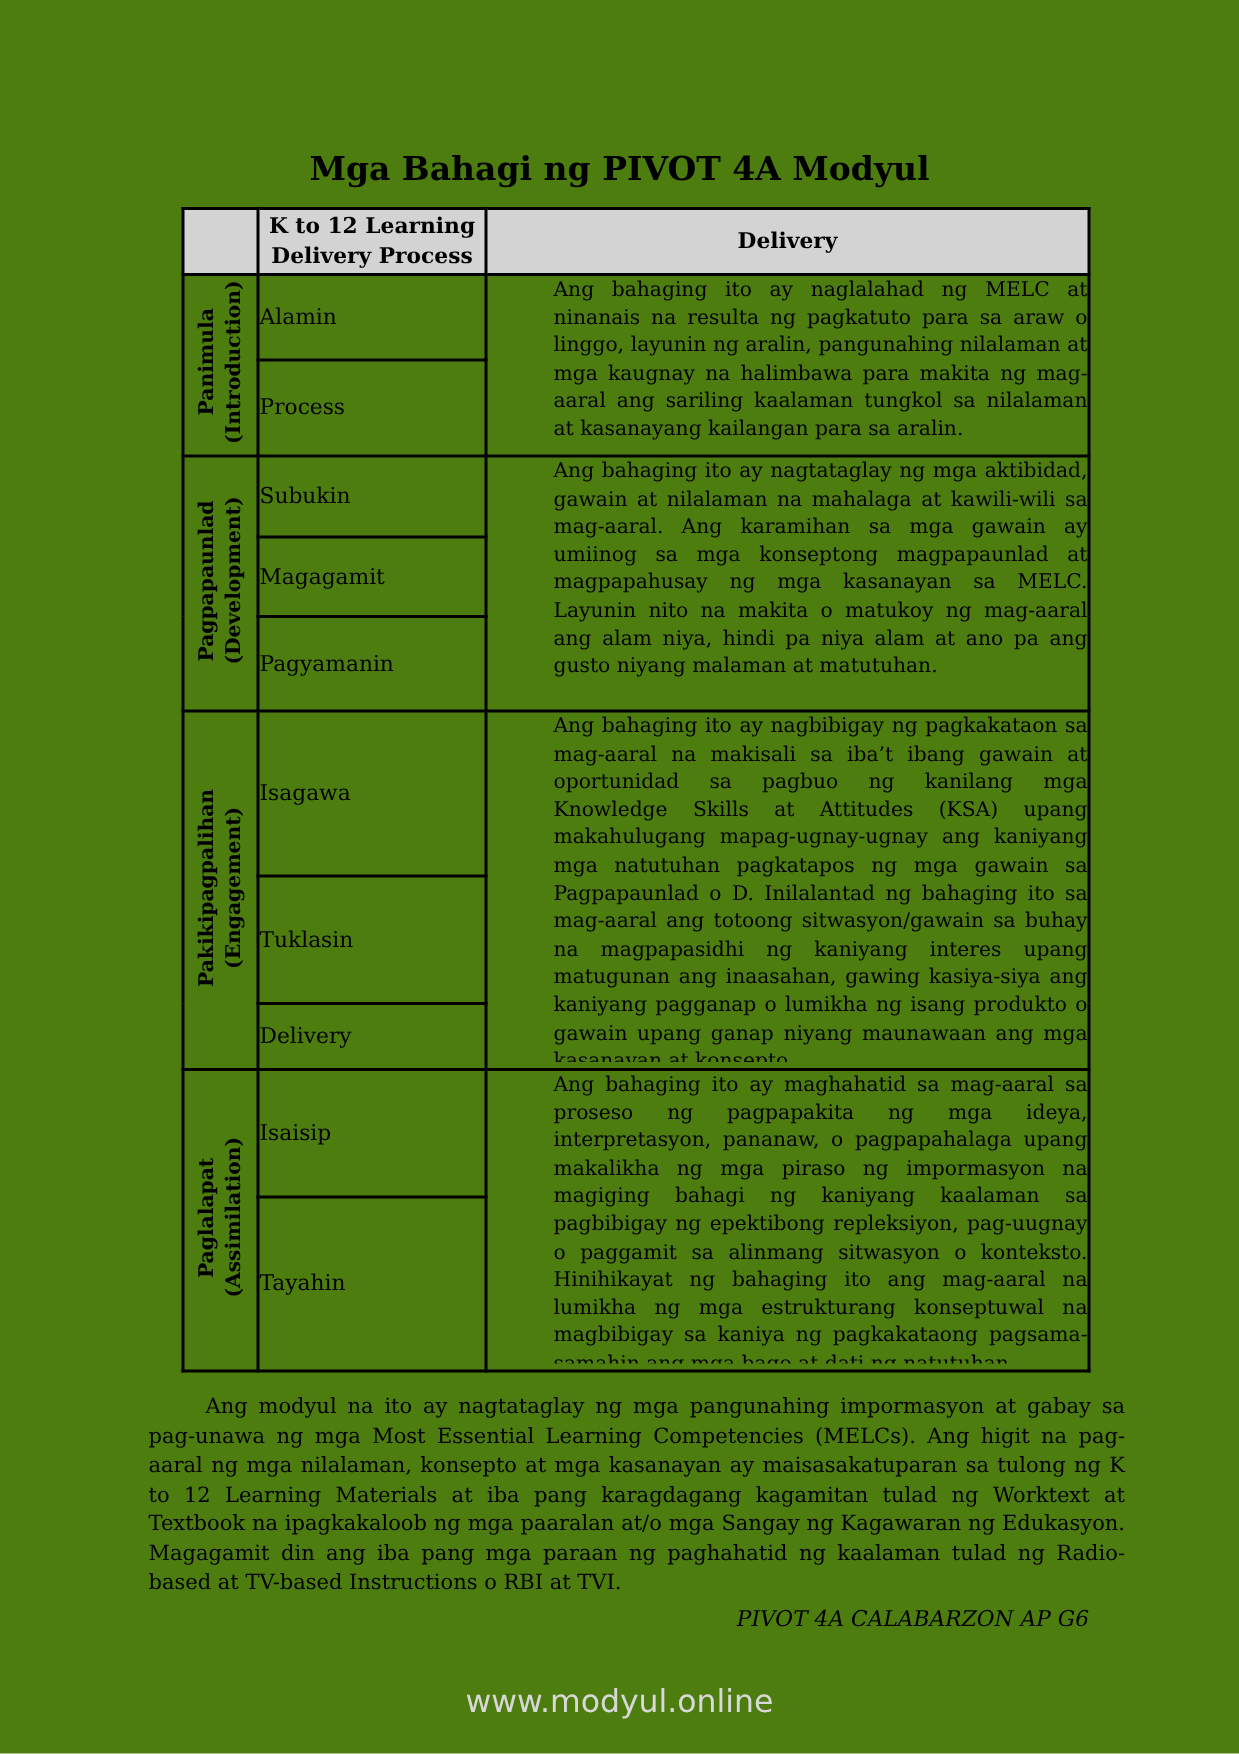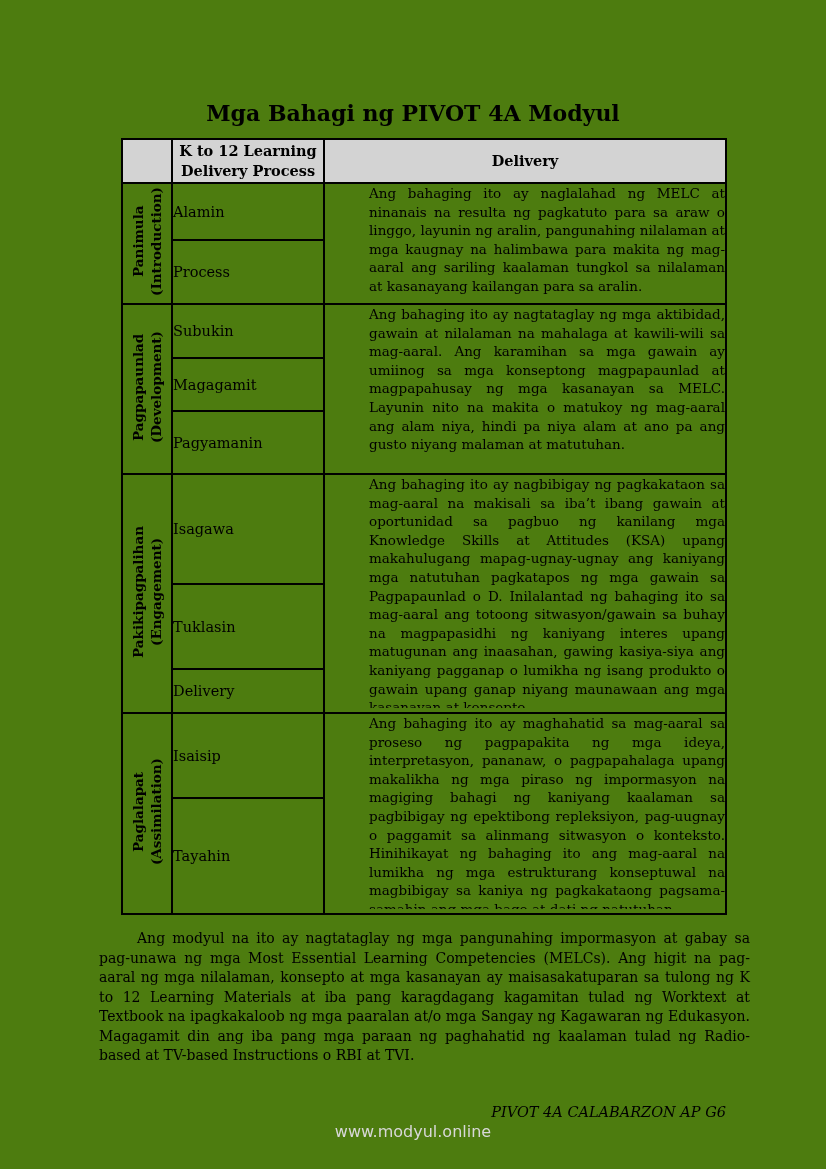--- a/index.html
+++ b/index.html
@@ -83,31 +83,31 @@
     width: 651px;
     margin: 11px;
     font-size: 14px;
     line-height: 19.5px;
     text-align: justify;
     text-indent: 38px;
   }
   .footer-text {
     position: absolute;
     right: 100px;
-    top: 1104px;
+    top: 1072px;
     font-style: italic;
     font-size: 14.5px;
   }
   .watermark {
     position: absolute;
     left: 0; right: 0;
     top: 1122px;
     text-align: center;
     font-family: "DejaVu Sans", sans-serif;
-    font-size: 16px;
+    font-size: 21px;
     color: #d8d8d8;
   }
 </style>
 </head>
 <body>
 
 <div class="page">
 
   <h1 class="title">Mga Bahagi ng PIVOT 4A Modyul</h1>
 

